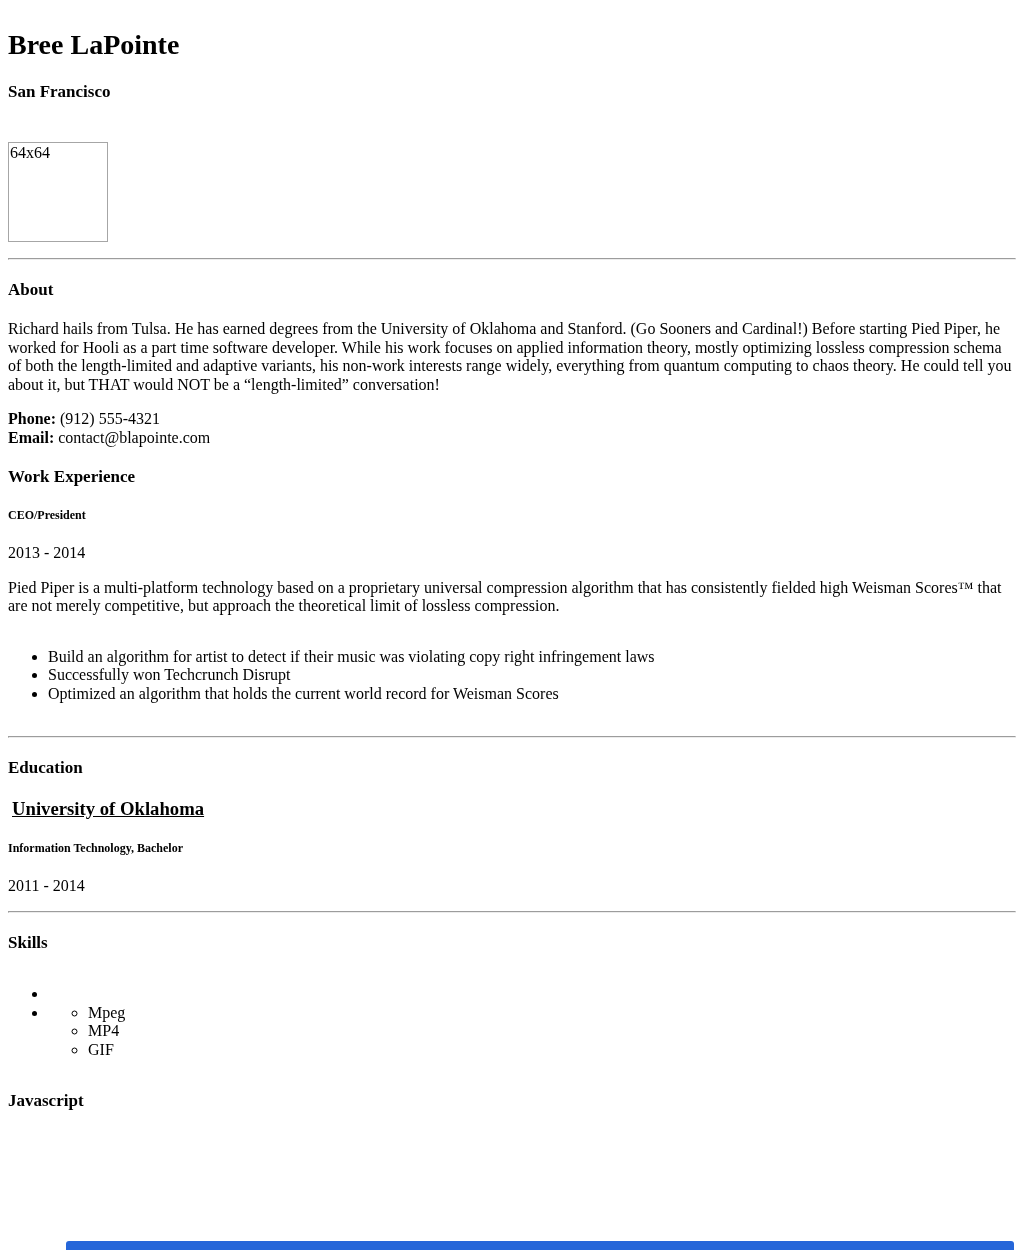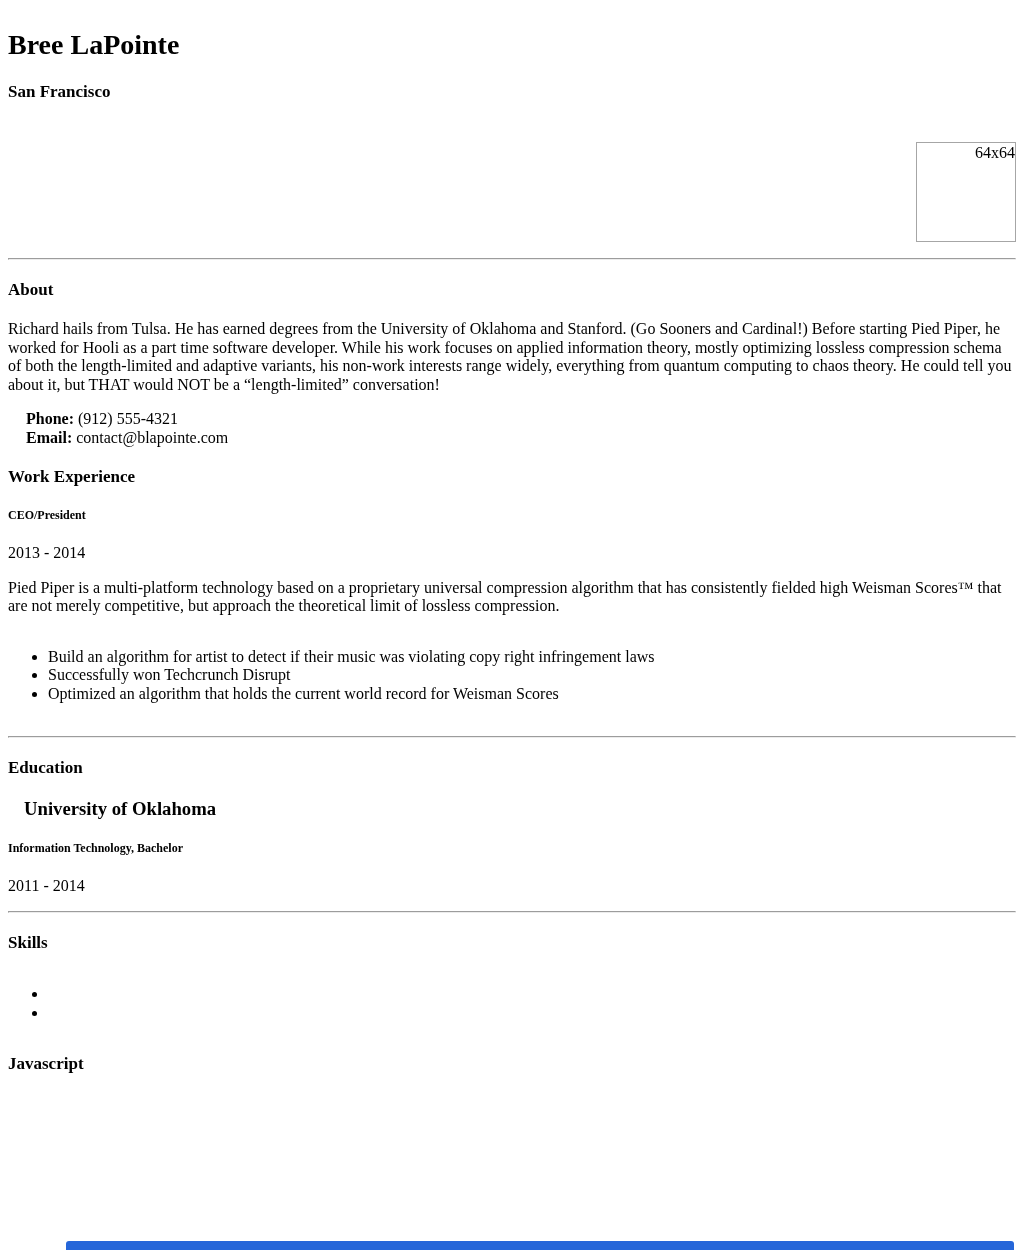--- a/index.html
+++ b/index.html
@@ -11,45 +11,45 @@
     background: #ffffff;
     color: #000000;
     font-family: "Liberation Serif", serif;
     font-size: 16px;
     box-sizing: border-box;
     padding: 8px;
   }
   h1, h2, h3, h4 { font-weight: bold; }
   h1 { font-size: 28px; margin: 21px 0; }
   h2 { font-size: 17px; margin: 20px 0; }
-  h3 { font-size: 18.7px; margin: 19px 16px; }
+  h3 { font-size: 18.7px; margin: 19px 4px; text-decoration: underline; }
   h4 { font-size: 12px; margin: 21px 0; }
   p  { margin: 16px 0; line-height: 1.16; }
   ul { margin: 32px 0; padding-left: 40px; line-height: 1.16; }
   ul ul { margin: 0; list-style-type: circle; }
   hr {
     border: 1px solid;
     border-color: #9c9c9c #ececec #ececec #9c9c9c;
     height: 2px;
     box-sizing: border-box;
     margin: 8px 0;
   }
-  .avatar-wrap { margin: 40px 0 16px; text-align: right; }
+  .avatar-wrap { margin: 40px 0 16px; }
   .broken-img {
     display: inline-block;
     width: 100px;
     height: 100px;
     border: 1px solid #a6a6a6;
     vertical-align: top;
     box-sizing: border-box;
     overflow: hidden;
   }
   .broken-img .alt-text { display: block; padding: 1px 0 0 1px; }
   .label { font-weight: bold; }
-  .contact-line { line-height: 1.16; margin-left: 18px; }
+  .contact-line { line-height: 1.16; }
   .bottom-bar {
     position: absolute;
     left: 66px;
     right: 10px;
     top: 1241px;
     height: 18px;
     background: #2566d9;
     border-radius: 3px 3px 0 0;
   }
 </style>
@@ -93,18 +93,23 @@
 <h4>Information Technology, Bachelor</h4>
 <p>2011 - 2014</p>
 
 <hr>
 
 <h2>Skills</h2>
 <ul>
   <li>
   </li>
   <li>
+    <ul>
+      <li>Mpeg</li>
+      <li>MP4</li>
+      <li>GIF</li>
+    </ul>
   </li>
 </ul>
 
 <h2>Javascript</h2>
 
 <div class="bottom-bar"></div>
 
 </body></html>

